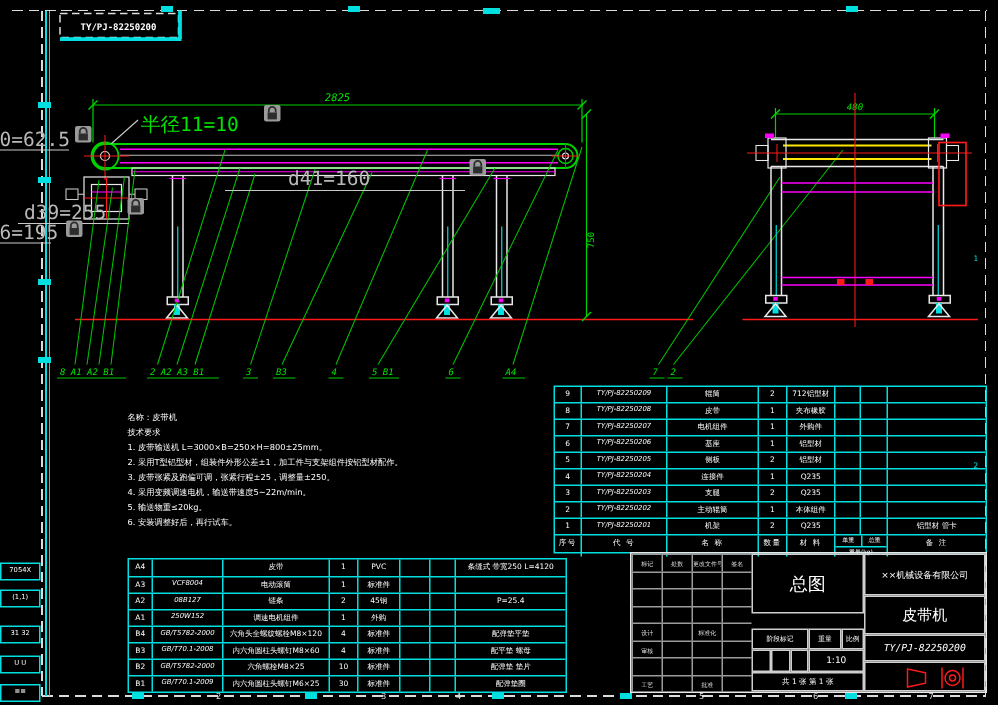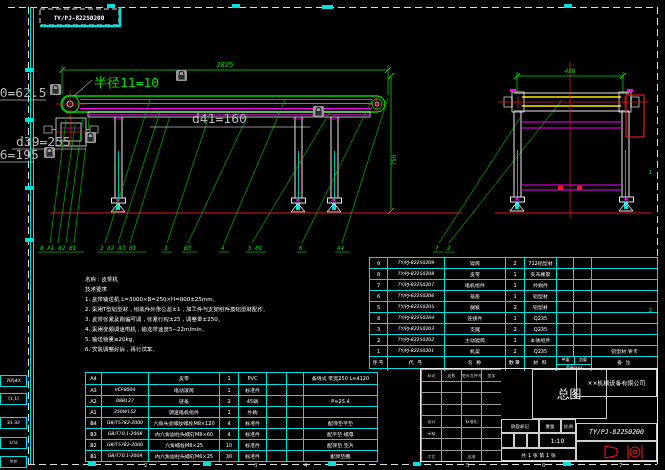--- a/index.html
+++ b/index.html
@@ -485,32 +485,33 @@
     <div class="sigc"></div>
         <div class="sigc"></div>
         <div class="sigc"></div>
         <div class="sigc"></div>
     <div class="sigc">工艺</div>
     <div class="sigc"></div>
     <div class="sigc">批准</div>
     <div class="sigc"></div>
   </div>
 
-  <div class="tbx" style="left:80px;top:0;width:75px;height:50px;display:flex;align-items:center;justify-content:center;font-size:12px;margin-left:31px;">总图</div>
+  <div class="tbx" style="left:80px;top:0;width:75px;height:40px;display:flex;align-items:center;justify-content:center;font-size:12px;">总图</div>
 
   <div class="tbx" style="left:80px;top:50px;width:38px;height:14px;font-size:4.5px;line-height:13px;text-align:center;">阶段标记</div>
   <div class="tbx" style="left:118px;top:50px;width:22px;height:14px;font-size:4.5px;line-height:13px;text-align:center;">重量</div>
   <div class="tbx" style="left:140px;top:50px;width:15px;height:14px;font-size:4.5px;line-height:13px;text-align:center;">比例</div>
   <div class="tbx" style="left:80px;top:64px;width:13px;height:15px;"></div>
   <div class="tbx" style="left:93px;top:64px;width:13px;height:15px;"></div>
   <div class="tbx" style="left:106px;top:64px;width:12px;height:15px;"></div>
   <div class="tbx" style="left:118px;top:64px;width:37px;height:15px;font-size:6px;line-height:14px;text-align:center;">1:10</div>
   <div class="tbx" style="left:80px;top:79px;width:75px;height:13px;font-size:5px;line-height:12px;text-align:center;">共 1 张 第 1 张</div>
 
   <div class="tbx" style="left:155px;top:0;width:81px;height:28px;display:flex;align-items:center;justify-content:center;font-size:6px;">××机械设备有限公司</div>
+  <div class="tbx" style="left:155px;top:28px;width:81px;height:26px;display:flex;align-items:center;justify-content:center;font-size:10px;">皮带机</div>
   <div class="tbx" style="left:155px;top:54px;width:81px;height:18px;display:flex;align-items:center;justify-content:center;font-size:6.5px;font-style:italic;font-family:'DejaVu Sans Mono',monospace;">TY/PJ-82250200</div>
   <div class="tbx" style="left:155px;top:72px;width:81px;height:20px;">
     <svg width="81" height="20" viewBox="0 0 81 20">
       <polygon points="28,4 40,6.5 40,13.5 28,16" fill="none" stroke="#ff1a1a" stroke-width="1"></polygon>
       <circle cx="58" cy="10" r="5" fill="none" stroke="#ff1a1a" stroke-width="1"></circle>
       <circle cx="58" cy="10" r="2" fill="none" stroke="#ff1a1a" stroke-width="1"></circle>
       <line x1="51" y1="3" x2="51" y2="17" stroke="#ff1a1a" stroke-width="1"></line>
       <line x1="65" y1="3" x2="65" y2="17" stroke="#ff1a1a" stroke-width="1"></line>
     </svg>
   </div>

